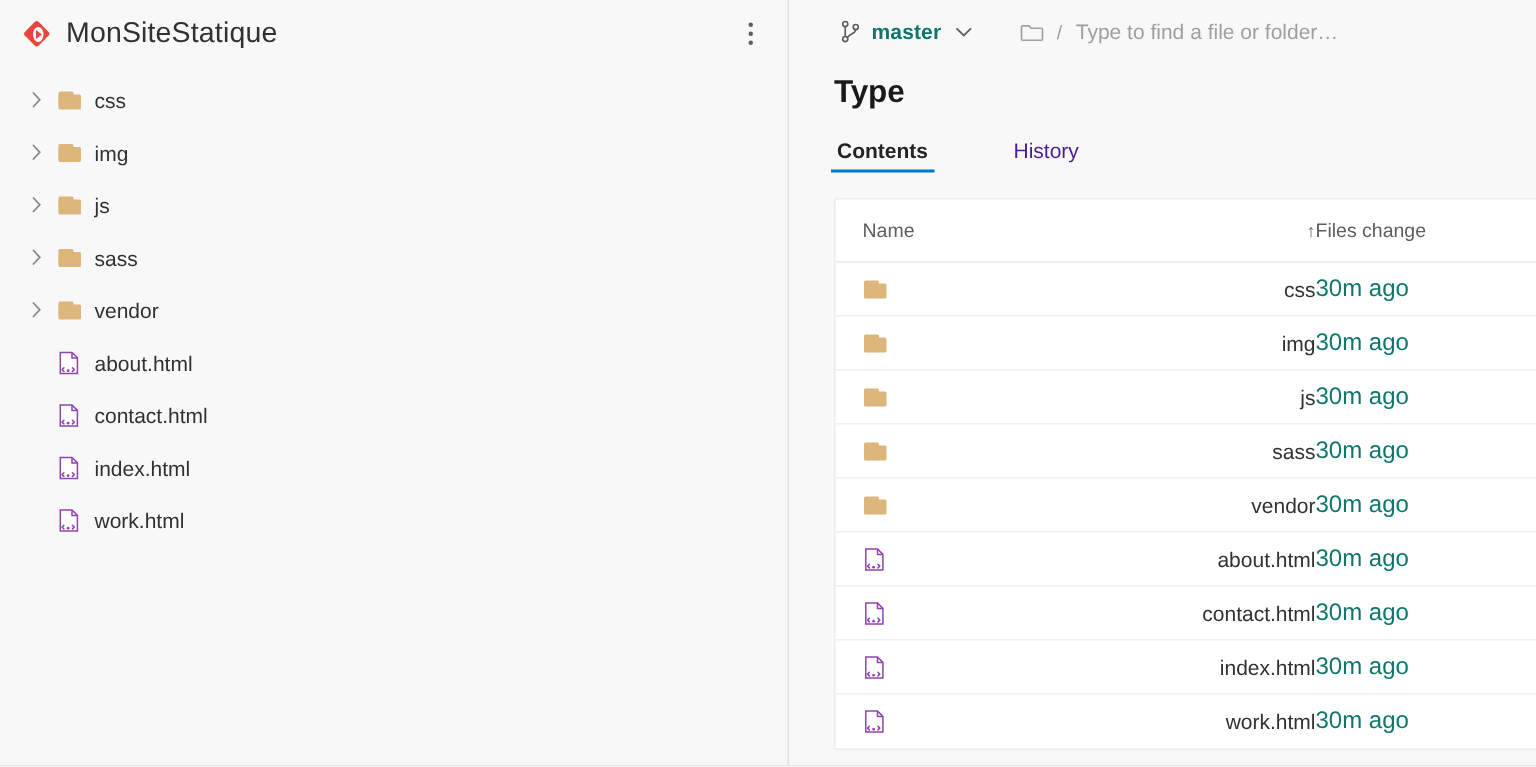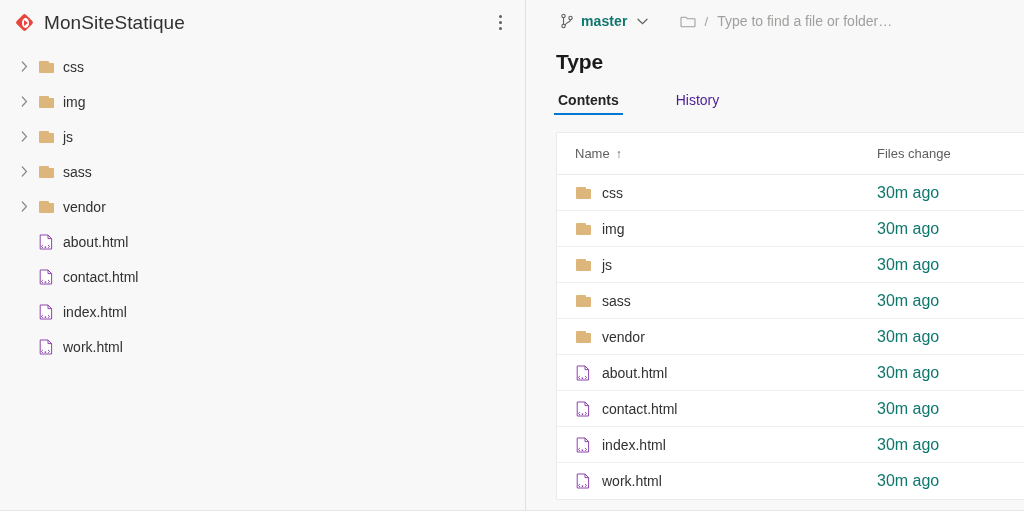--- a/index.html
+++ b/index.html
@@ -269,21 +269,21 @@
   }
   .table-head {
     display: flex;
     align-items: center;
     height: 42px;
     border-bottom: 1px solid #edebe9;
     font-size: 13px;
     color: #605e5c;
     box-sizing: border-box;
   }
-  .col-name { flex: 0 0 320px; padding-left: 18px; box-sizing: border-box; display:flex; align-items:center; }
+  .col-name { flex: 0 0 320px; padding-left: 18px; box-sizing: border-box; display:flex; align-items:center;justify-content:space-between; }
   .col-change { flex: 1 1 auto; box-sizing: border-box; }
   .sort-arrow { margin-left: 6px; font-size: 12px; color: #605e5c; }
 
   .table-row {
     display: flex;
     align-items: center;
     height: 36px;
     border-bottom: 1px solid #f0efee;
     font-size: 14px;
     color: #323130;

